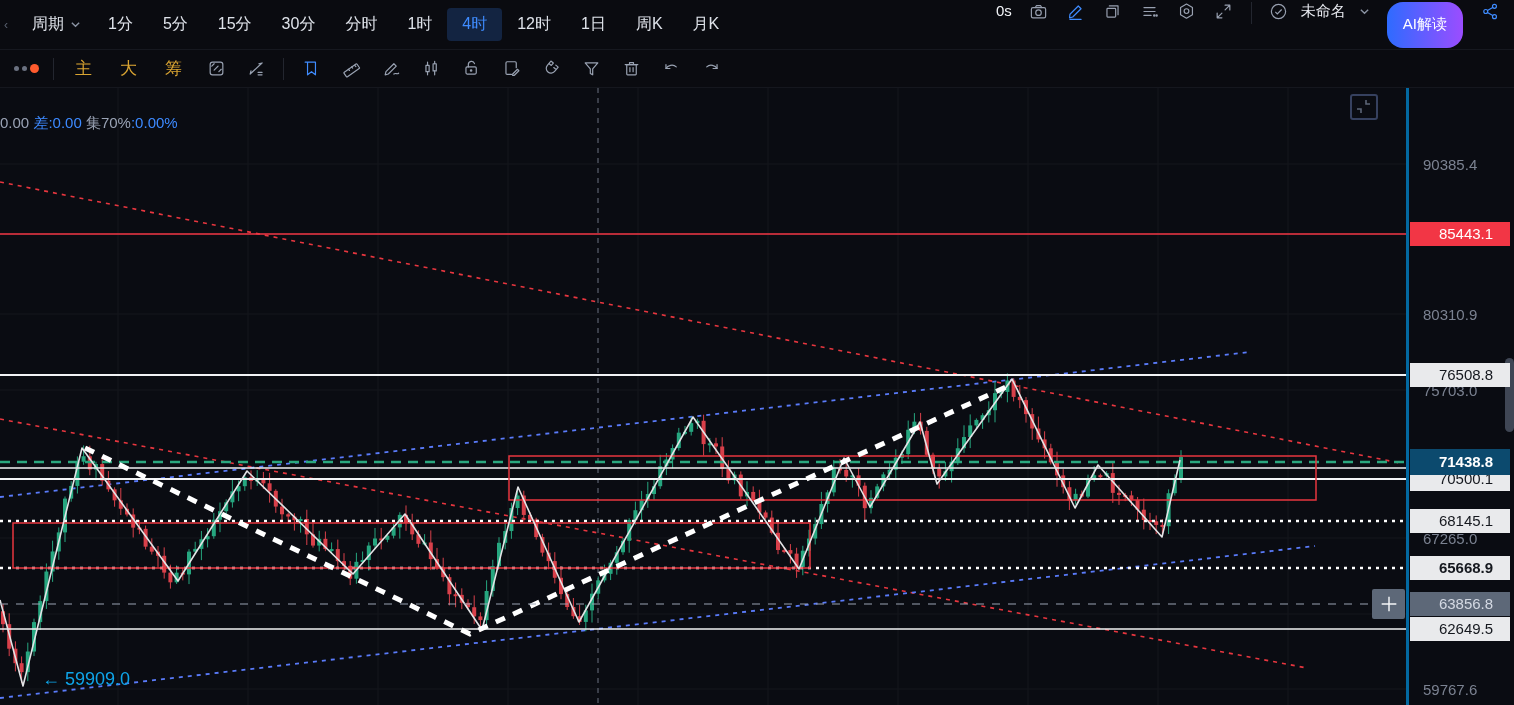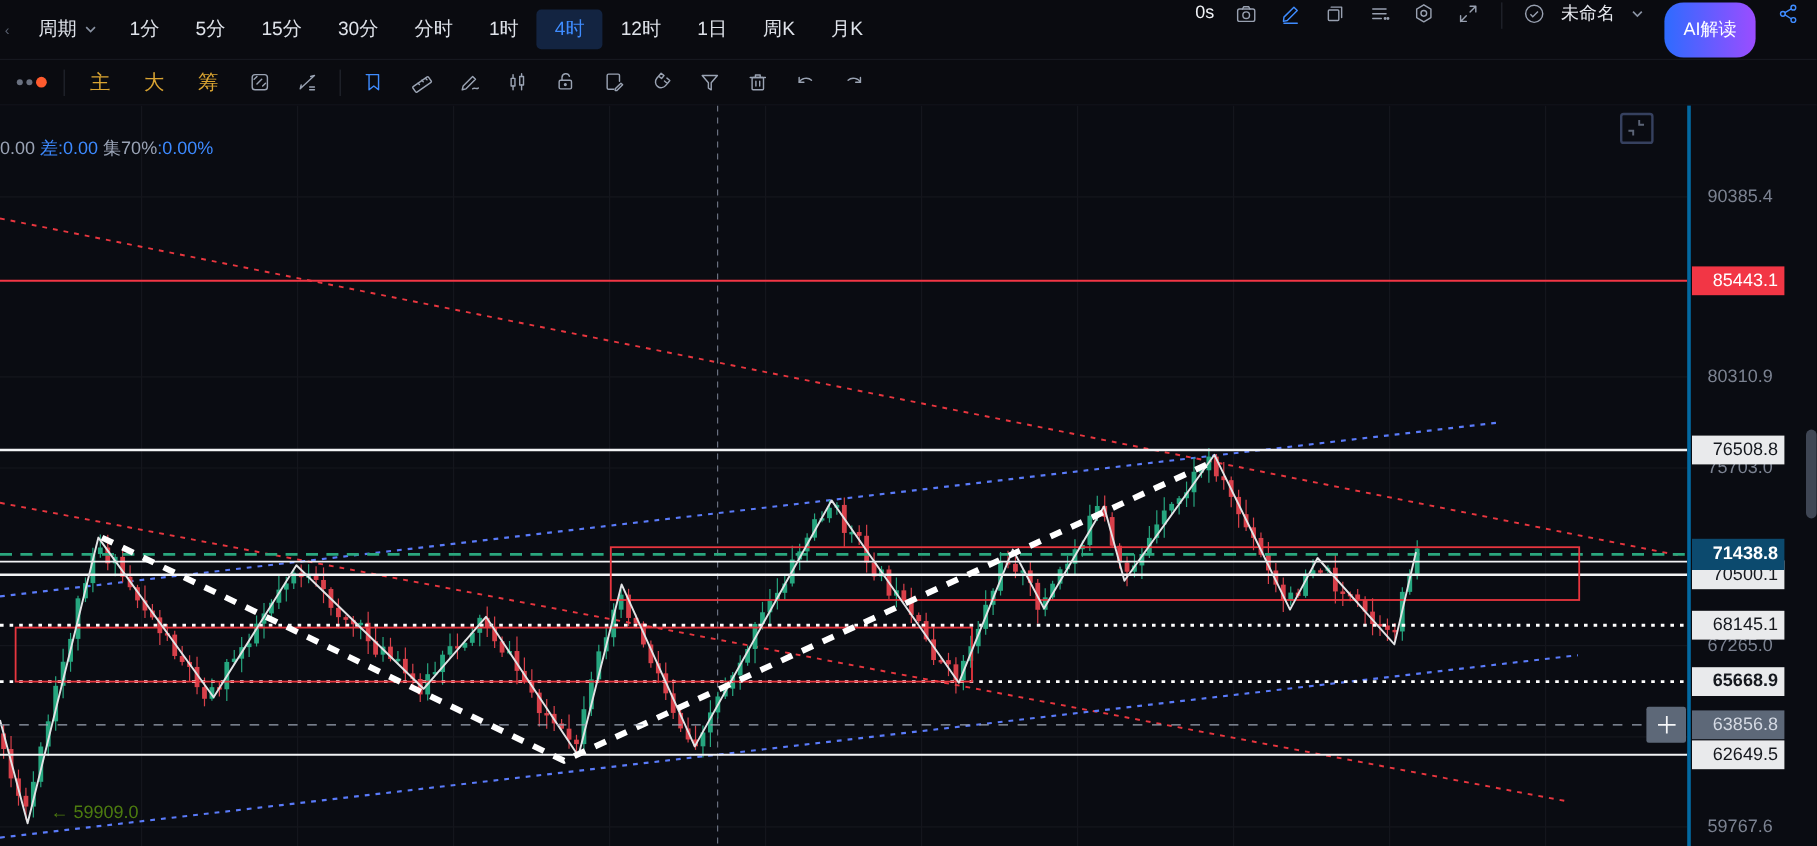--- a/index.html
+++ b/index.html
@@ -27,29 +27,29 @@
   .dots i.hot { width:9px; height:9px; background:#ff5b2e; }
   .goldtab { color:#d9a432; font-size:17px; padding:0 7px; cursor:pointer; }
   .tb2 .icon { margin:0 3px; }
   .tb2 .icon svg { stroke:#9aa3b3; }
   .tb2 .icon.blue svg { stroke:#3f8cff; }
   
   .chart { position:relative; width:1514px; height:617px; background:#0a0c12; }
   #plot { position:absolute; left:0; top:0; }
   .axis { position:absolute; left:1406px; top:0; width:108px; height:617px; border-left:3px solid #0369a1; cursor:ns-resize; }
   .tick { position:absolute; left:14px; transform:translateY(-50%); color:#7b8291; font-size:15px; }
-  .badge { position:absolute; left:1px; width:77px; height:24px; line-height:24px; text-align:center;
+  .badge { position:absolute; left:1px; width:100px; height:24px; line-height:24px; text-align:center;
            font-size:15px; border-radius:0; transform:translateY(-50%);padding-left:12px; }
   .badge.light { background:#e9eaec; color:#15181e; }
   .badge.red   { background:#f23645; color:#fff; }
   .badge.green { background:#0c4a6e; color:#fff; height:26px; line-height:26px; font-weight:bold; }
   .badge.gray  { background:#5d6878; color:#d4d9e3; }
   .ohlc { position:absolute; left:0; top:26px; font-size:15px; white-space:nowrap; }
   .ohlc .g { color:#9aa3b5; } .ohlc .b { color:#3d8aff; }
-  .lowlab { position:absolute; left:42px; top:581px; color:#4d7c0f; font-size:15px; }
+  .lowlab { position:absolute; left:42px; top:581px; color:#0ea5e9; font-size:18px; }
   .cornerbtn { position:absolute; left:1350px; top:6px; width:28px; height:26px;
                border:2px solid #36415f; border-radius:3px; cursor:pointer; }
   .plusbox { position:absolute; left:1372px; top:501px; width:33px; height:30px; background:#5d6878;
              border-radius:2px; display:flex; align-items:center; justify-content:center; }
   .plusbox svg { width:22px; height:22px; stroke:#f5f6f8; stroke-width:1.6; }
   .scrollthumb { position:absolute; left:96px; top:270px; width:9px; height:74px; background:#3f4654;
                  border-radius:5px; cursor:grab; }
 </style>
 </head>
 <body>

